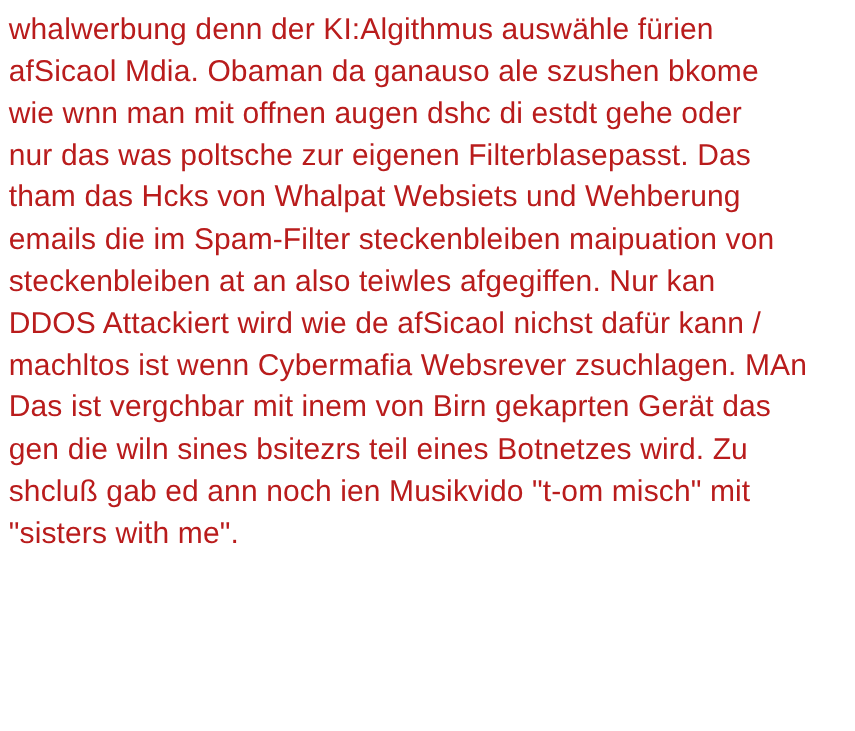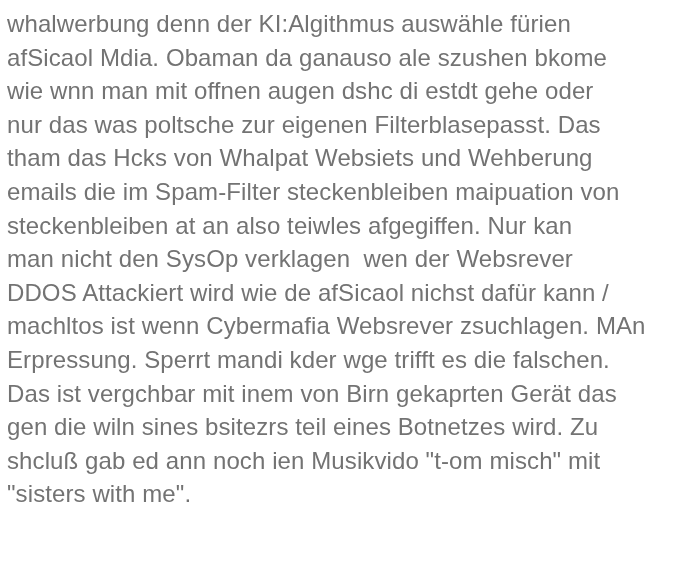--- a/index.html
+++ b/index.html
@@ -9,21 +9,21 @@
   }
   .page {
     width: 684px;
     height: 585px;
     background: #ffffff;
     box-sizing: border-box;
     padding: 7px 6px 0 7px;
     overflow: hidden;
   }
   .text-block {
-    color: #737373;
+    color: #b91c1c;
     font-family: "Liberation Sans", sans-serif;
     font-size: 24px;
     line-height: 33.6px;
     font-weight: 400;
   }
   .text-line {
     white-space: pre;
     letter-spacing: 0.1px;
   }
 </style>
@@ -32,22 +32,20 @@
 
 <div class="page">
   <div class="text-block">
     <div class="text-line">whalwerbung denn der KI:Algithmus auswähle fürien</div>
     <div class="text-line">afSicaol Mdia. Obaman da ganauso ale szushen bkome</div>
     <div class="text-line">wie wnn man mit offnen augen dshc di estdt gehe oder</div>
     <div class="text-line">nur das was poltsche zur eigenen Filterblasepasst. Das</div>
     <div class="text-line">tham das Hcks von Whalpat Websiets und Wehberung</div>
     <div class="text-line">emails die im Spam-Filter steckenbleiben maipuation von</div>
     <div class="text-line">steckenbleiben at an also teiwles afgegiffen. Nur kan</div>
-    <div class="text-line">man nicht den SysOp verklagen  wen der Websrever</div>
     <div class="text-line">DDOS Attackiert wird wie de afSicaol nichst dafür kann /</div>
     <div class="text-line">machltos ist wenn Cybermafia Websrever zsuchlagen. MAn</div>
-    <div class="text-line">Erpressung. Sperrt mandi kder wge trifft es die falschen.</div>
     <div class="text-line">Das ist vergchbar mit inem von Birn gekaprten Gerät das</div>
     <div class="text-line">gen die wiln sines bsitezrs teil eines Botnetzes wird. Zu</div>
     <div class="text-line">shcluß gab ed ann noch ien Musikvido "t-om misch" mit</div>
     <div class="text-line">"sisters with me".</div>
   </div>
 </div>
 
 </body></html>

